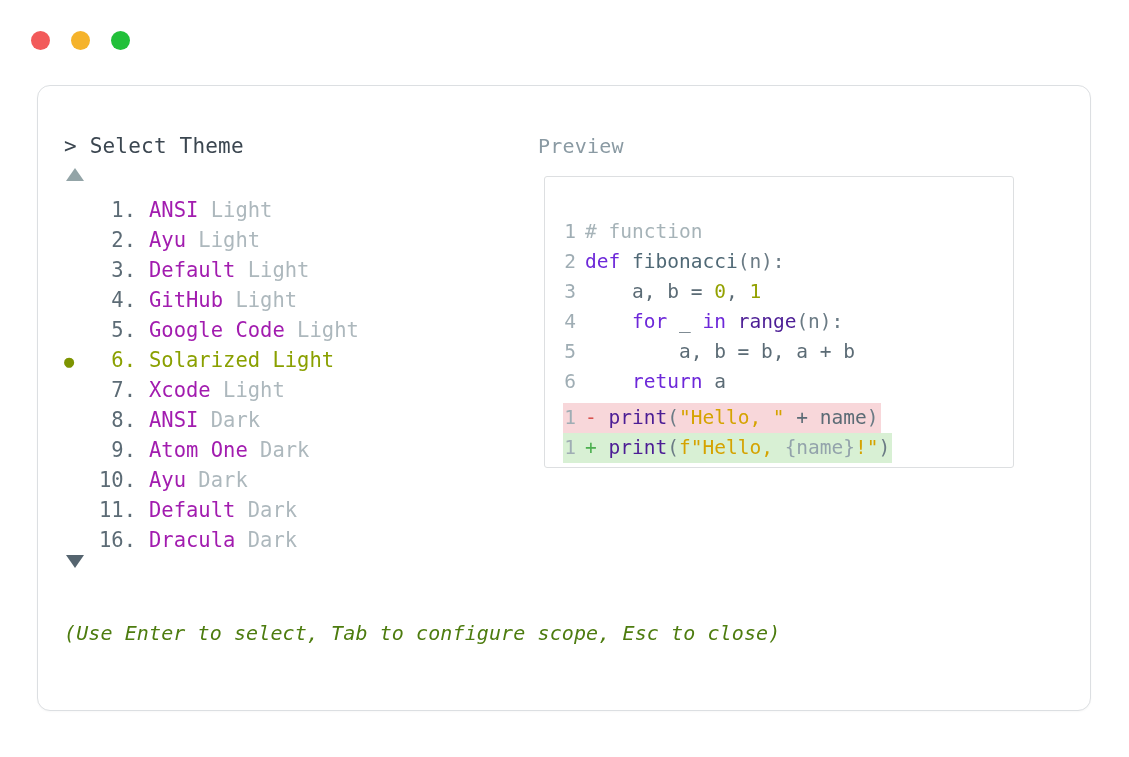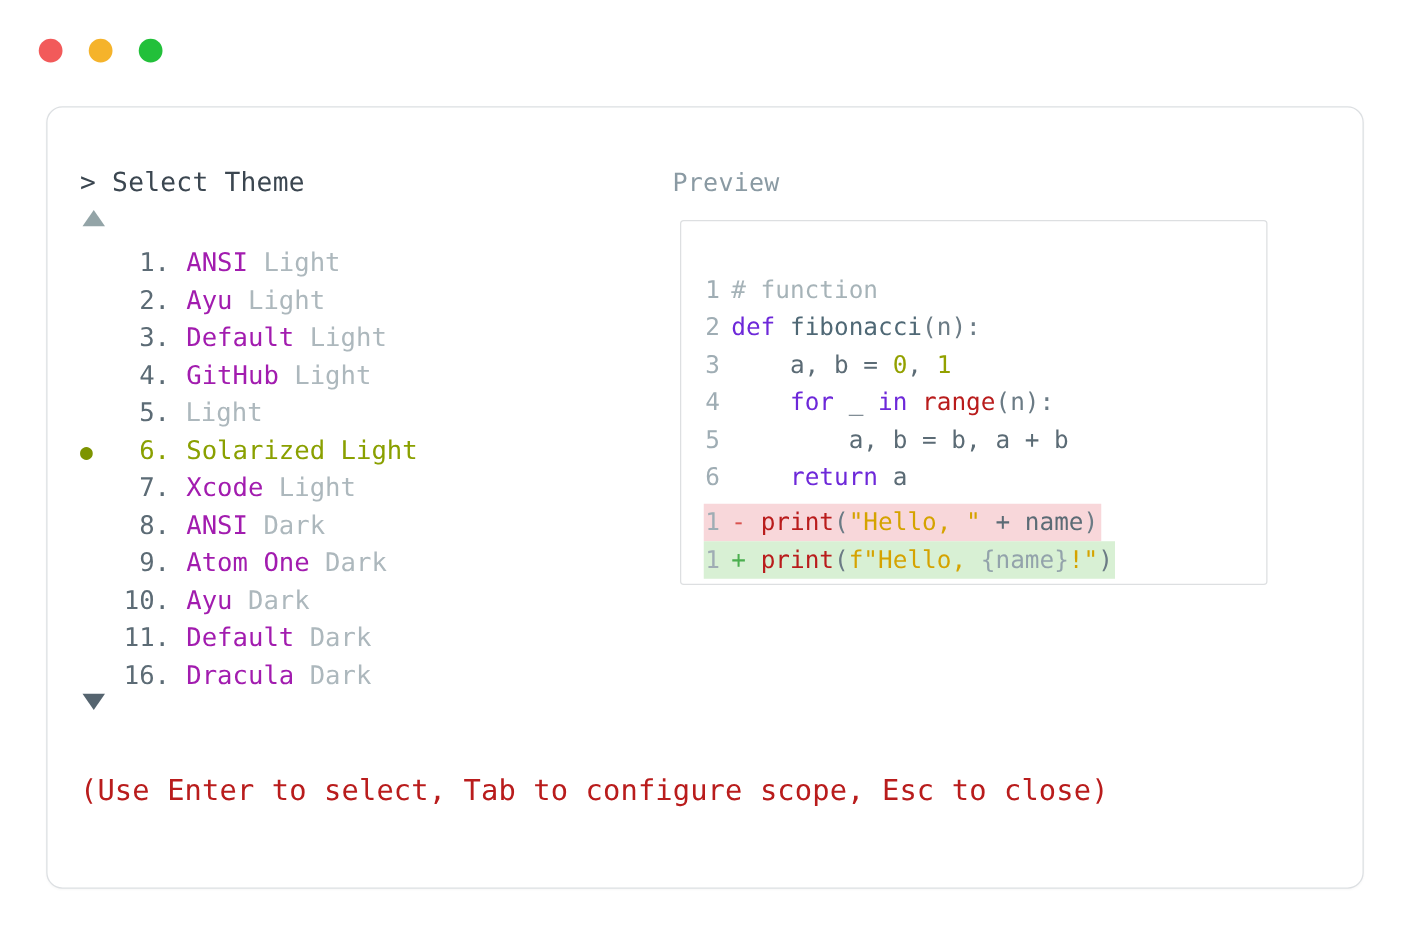--- a/index.html
+++ b/index.html
@@ -129,25 +129,26 @@
   .theme-row.selected .name-cell,
   .theme-row.selected .variant-cell {
     color: #8aa000;
   }
 
   
   #hint-text {
     position: absolute;
     left: 26px;
     top: 534px;
-    font-size: 23px;
+    font-size: 20px;
     line-height: 26px;
-    color: #b91c1c;
+    color: #4d7c0f;
     letter-spacing: 0.1px;
     white-space: pre;
+    font-style: italic;
   }
 
   
   #preview-box {
     position: absolute;
     left: 506px;
     top: 90px;
     width: 470px;
     height: 292px;
     border: 1px solid #dddfe1;
@@ -170,21 +171,21 @@
     width: 13px;
     text-align: right;
     color: #9fadb4;
     margin-right: 9px;
   }
   .tok-comment { color: #a6b3b8; }
   .tok-kw      { color: #6d28d9; }
   .tok-fn      { color: #4f6875; }
   .tok-plain   { color: #5b6b75; }
   .tok-num     { color: #93a100; }
-  .tok-builtin { color: #b91c1c; }
+  .tok-builtin { color: #4c1d95; }
   .tok-str     { color: #d5a300; }
   .tok-punct   { color: #6b7b85; }
   .tok-interp  { color: #93a3ab; }
 
   #diff-block {
     position: absolute;
     left: 18px;
     top: 226px;
     font-size: 19.5px;
     line-height: 30px;
@@ -216,21 +217,21 @@
 
   <div id="preview-header">Preview</div>
 
   <div id="theme-list-region">
     <div class="scroll-arrow" id="scroll-up-arrow"></div>
     <ul id="theme-list">
         <li class="theme-row"><span class="bullet-cell empty">●</span><span class="idx-cell">1.</span><span class="name-cell">ANSI</span><span class="variant-cell"> Light</span></li>
         <li class="theme-row"><span class="bullet-cell empty">●</span><span class="idx-cell">2.</span><span class="name-cell">Ayu</span><span class="variant-cell"> Light</span></li>
         <li class="theme-row"><span class="bullet-cell empty">●</span><span class="idx-cell">3.</span><span class="name-cell">Default</span><span class="variant-cell"> Light</span></li>
         <li class="theme-row"><span class="bullet-cell empty">●</span><span class="idx-cell">4.</span><span class="name-cell">GitHub</span><span class="variant-cell"> Light</span></li>
-        <li class="theme-row"><span class="bullet-cell empty">●</span><span class="idx-cell">5.</span><span class="variant-cell"> Light</span></li>
+        <li class="theme-row"><span class="bullet-cell empty">●</span><span class="idx-cell">5.</span><span class="name-cell">Google Code</span><span class="variant-cell"> Light</span></li>
         <li class="theme-row selected"><span class="bullet-cell">●</span><span class="idx-cell">6.</span><span class="name-cell">Solarized</span><span class="variant-cell"> Light</span></li>
         <li class="theme-row"><span class="bullet-cell empty">●</span><span class="idx-cell">7.</span><span class="name-cell">Xcode</span><span class="variant-cell"> Light</span></li>
         <li class="theme-row"><span class="bullet-cell empty">●</span><span class="idx-cell">8.</span><span class="name-cell">ANSI</span><span class="variant-cell"> Dark</span></li>
         <li class="theme-row"><span class="bullet-cell empty">●</span><span class="idx-cell">9.</span><span class="name-cell">Atom One</span><span class="variant-cell"> Dark</span></li>
         <li class="theme-row"><span class="bullet-cell empty">●</span><span class="idx-cell">10.</span><span class="name-cell">Ayu</span><span class="variant-cell"> Dark</span></li>
         <li class="theme-row"><span class="bullet-cell empty">●</span><span class="idx-cell">11.</span><span class="name-cell">Default</span><span class="variant-cell"> Dark</span></li>
         <li class="theme-row"><span class="bullet-cell empty">●</span><span class="idx-cell">16.</span><span class="name-cell">Dracula</span><span class="variant-cell"> Dark</span></li>
       </ul>
     <div class="scroll-arrow" id="scroll-down-arrow"></div>
   </div>

